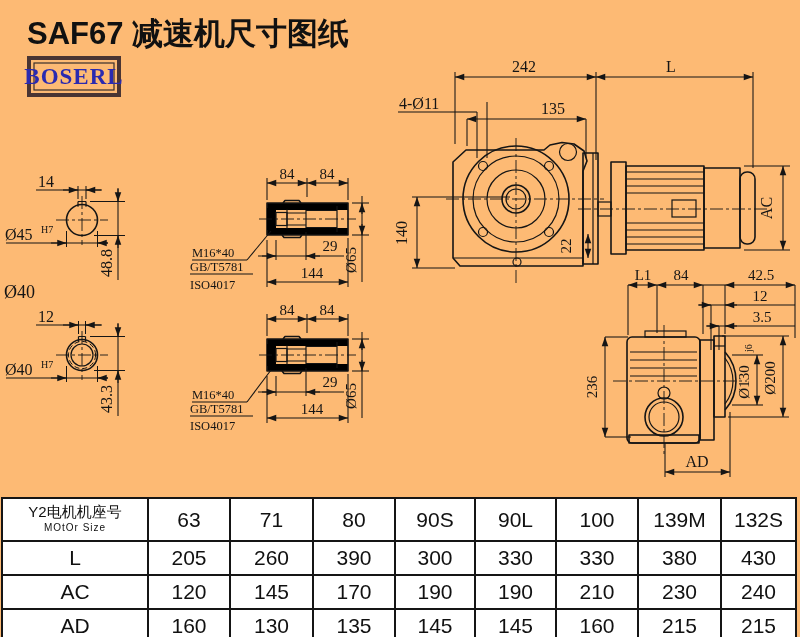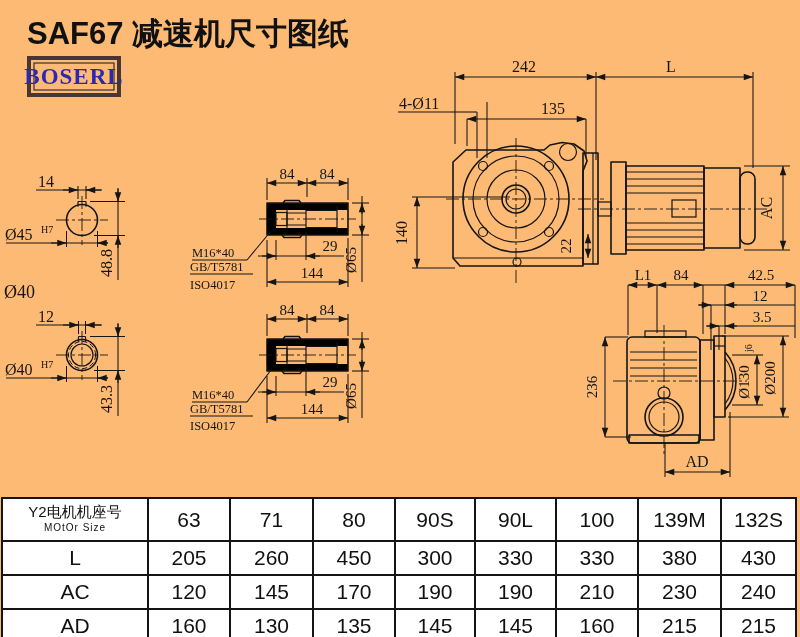--- a/index.html
+++ b/index.html
@@ -355,21 +355,21 @@
     <td>90S</td>
     <td>90L</td>
     <td>100</td>
     <td>139M</td>
     <td>132S</td>
   </tr>
   <tr style="height:33px">
     <td>L</td>
     <td>205</td>
     <td>260</td>
-    <td>450</td>
+    <td>390</td>
     <td>300</td>
     <td>330</td>
     <td>330</td>
     <td>380</td>
     <td>430</td>
   </tr>
   <tr style="height:33px">
     <td>AC</td>
     <td>120</td>
     <td>145</td>

